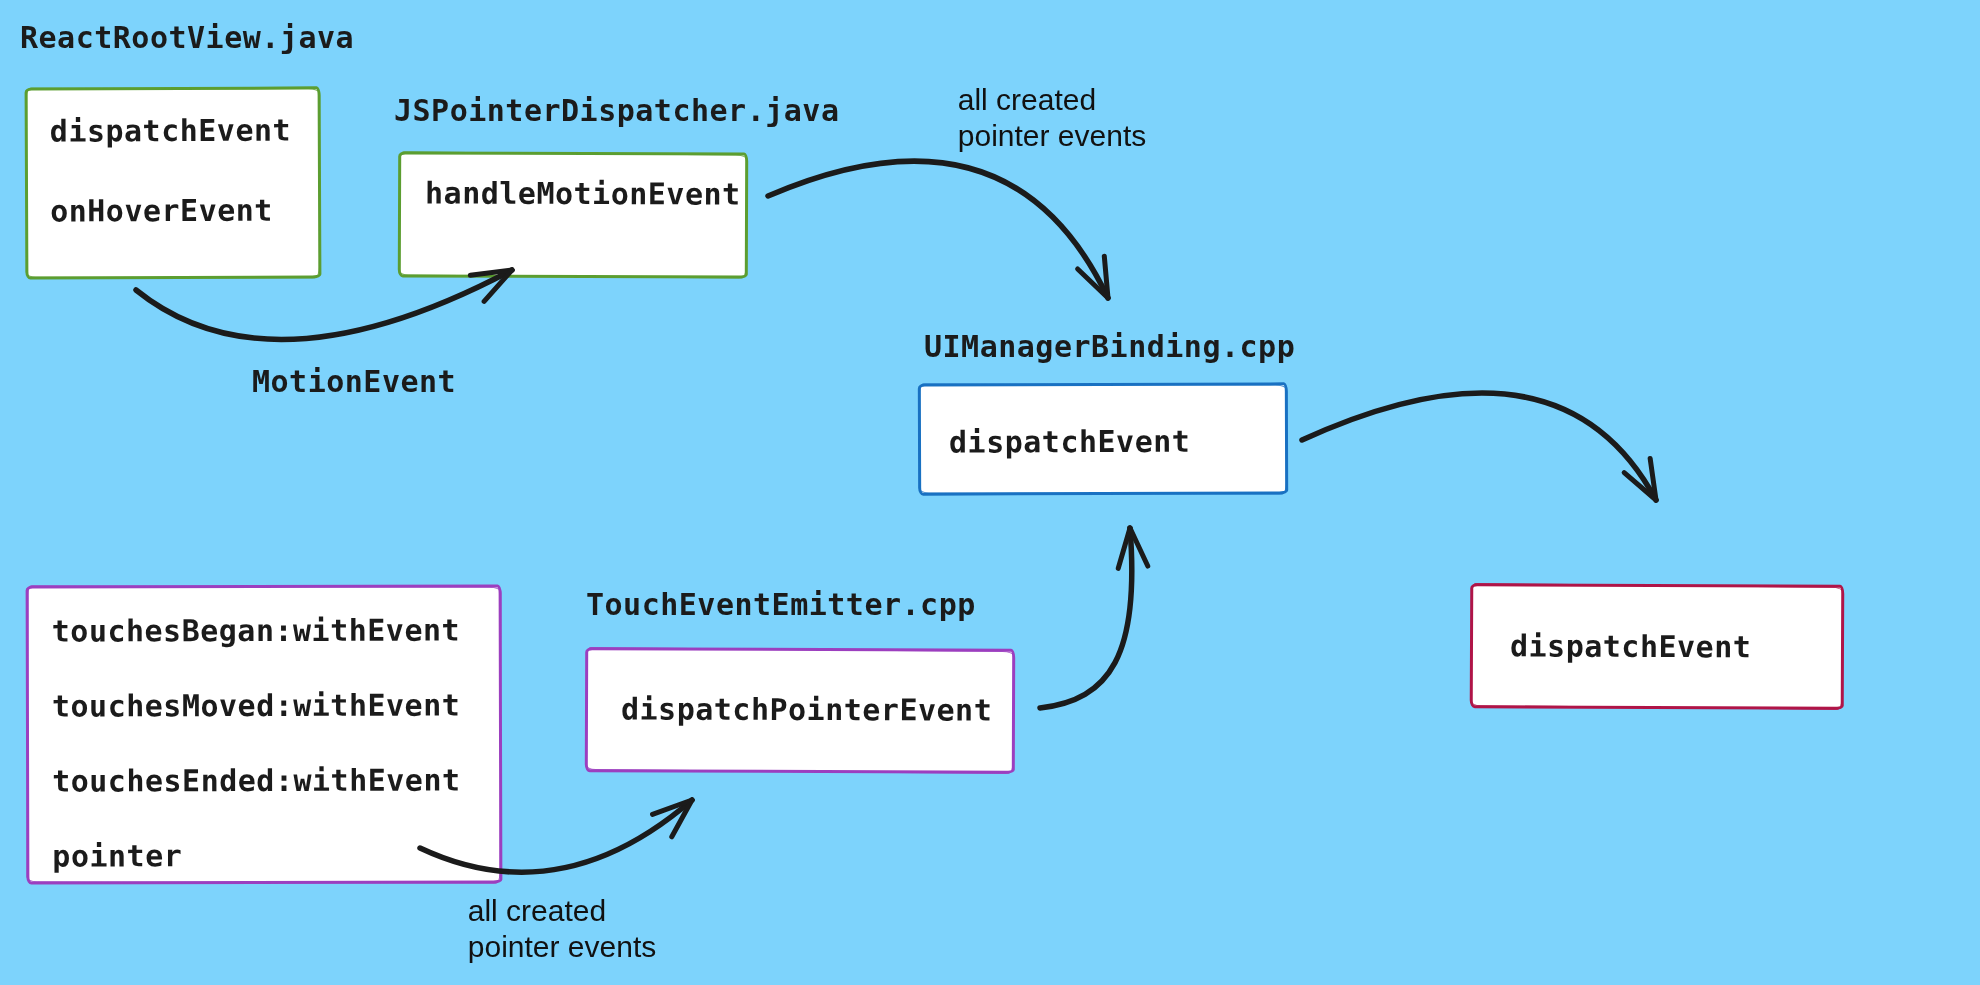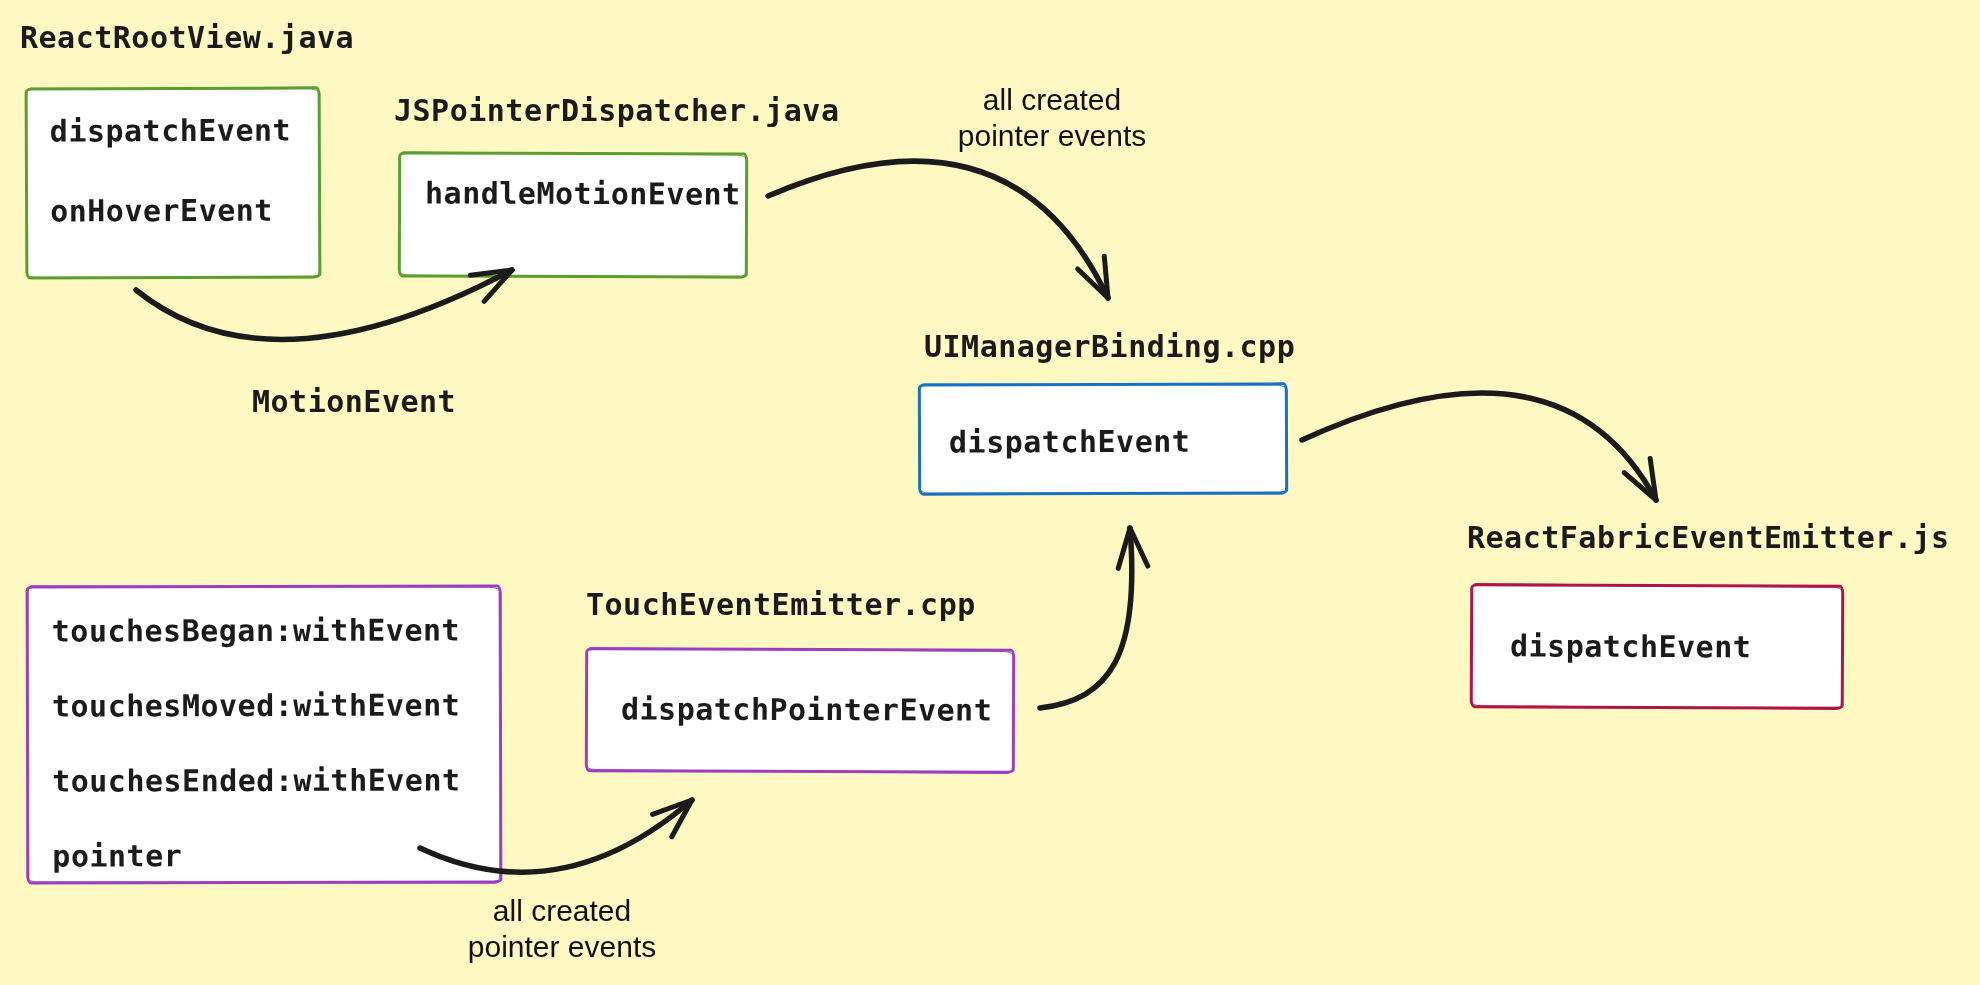--- a/index.html
+++ b/index.html
@@ -1,19 +1,19 @@
 <!DOCTYPE html>
 <html style="--color-green: #5c9e31; --color-blue: #1971c2; --color-purple: #9c3fbf; --color-crimson: #b01548; --color-ink: #1b1b1b;"><head>
 <meta charset="utf-8">
 <style>
   html,body{margin:0;padding:0;background:#ffffff;}
   .canvas{
     position:relative;
     width:1980px;height:985px;
-    background:#fef9c3;
+    background:#7dd3fc;
     overflow:hidden;
     font-family:"DejaVu Sans Mono",monospace;
   }
 
   
   .file-label{
     position:absolute;
     font:700 30px "DejaVu Sans Mono",monospace;
     letter-spacing:.5px;
     color:var(--color-ink);
@@ -27,21 +27,20 @@
     white-space:pre;
     line-height:30px;
   }
 
   
   .annotation{
     position:absolute;
     font:400 30px "Liberation Sans",sans-serif;
     color:#111;
     line-height:36px;
-    text-align:center;
     transform:translateX(-50%);
     white-space:nowrap;
     z-index:6;
   }
 
   
   .sketch-box{
     box-sizing:border-box;
     position:absolute;
     background:#fff;
@@ -93,24 +92,23 @@
   }
 </style>
 </head>
 <body>
 
 <div class="canvas">
 
   <div class="file-label" style="left:20px;top:20px">ReactRootView.java</div>
   <div class="file-label" style="left:924px;top:329px">UIManagerBinding.cpp</div>
   <div class="file-label" style="left:394px;top:93px">JSPointerDispatcher.java</div>
-  <div class="file-label" style="left:1467px;top:520px">ReactFabricEventEmitter.js</div>
   <div class="file-label" style="left:586px;top:587px">TouchEventEmitter.cpp</div>
 
-  <div class="file-label" style="left:252px;top:384px">MotionEvent</div>
+  <div class="file-label" style="left:252px;top:364px">MotionEvent</div>
 
   <div class="annotation" style="left:1052px;top:82px">
     <div>all created</div>
     <div>pointer events</div>
   </div>
   <div class="annotation" style="left:562px;top:893px">
     <div>all created</div>
     <div>pointer events</div>
   </div>
 

